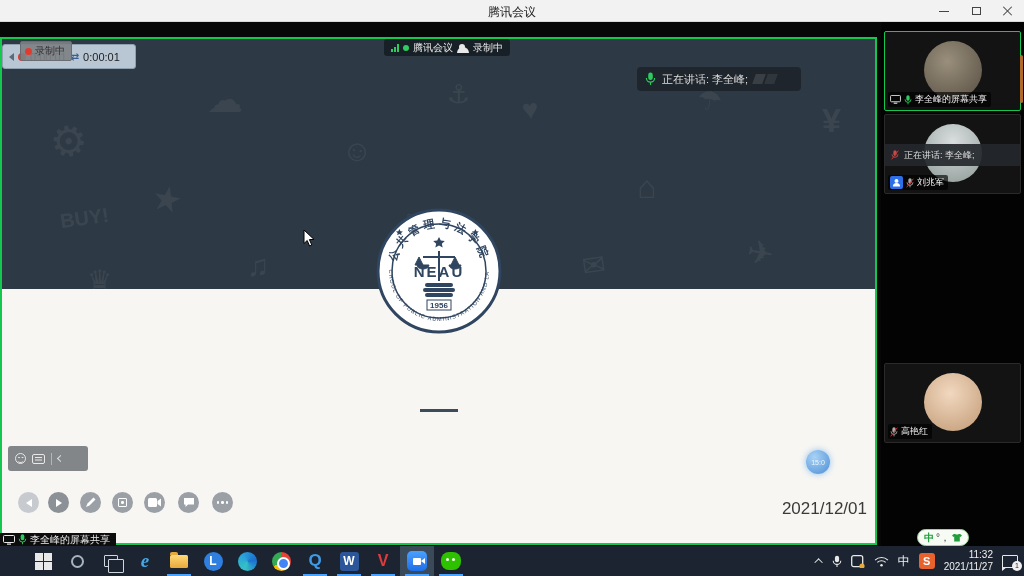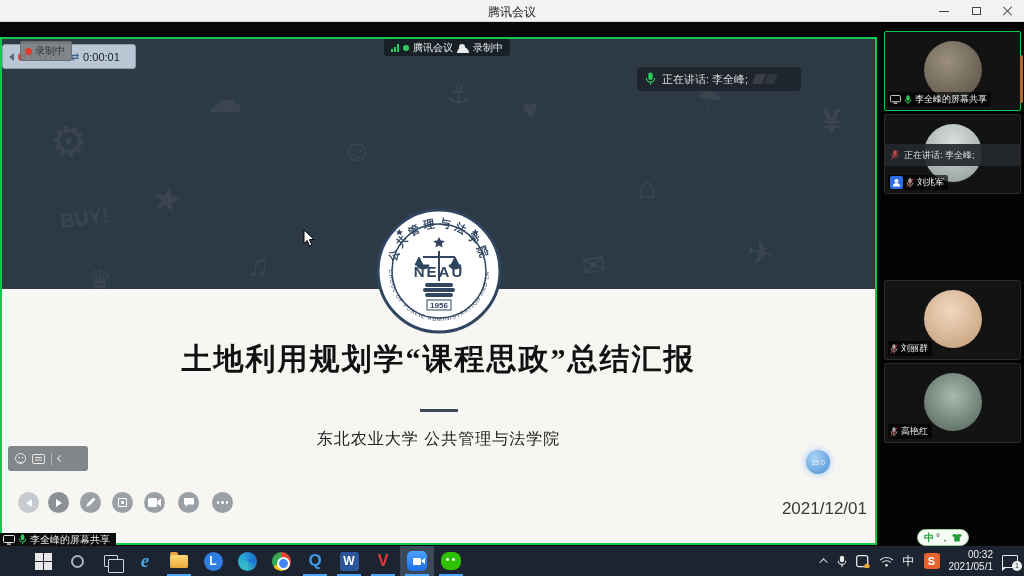--- a/index.html
+++ b/index.html
@@ -266,23 +266,21 @@
       <rect x="50" y="76" width="28" height="4" rx="2"></rect>
       <rect x="48" y="81" width="32" height="4" rx="2"></rect>
       <rect x="50" y="86" width="28" height="4" rx="2"></rect>
     </g>
     <g>
       <rect x="52" y="93" width="24" height="10" fill="none" stroke="#2f4560" stroke-width="1"></rect>
       <text x="64" y="101" text-anchor="middle" font-size="8" font-weight="bold" fill="#2f4560">1956</text>
     </g>
   </svg>
 
-  <div class="slide-title">土地利用规划学“课程思政”总结汇报</div>
   <div class="slide-divider"></div>
-  <div class="slide-org">东北农业大学  公共管理与法学院</div>
   <div class="slide-date">2021/12/01</div>
 </div>
 
 <div id="rec-widget">
   <span class="rec-caret"></span>
   <span class="rec-dot"></span>
   <span>0:00:01</span>
   <span class="rec-pause">⇄</span>
   <span>0:00:01</span>
 </div>
@@ -414,32 +412,20 @@
         <rect x="3.5" y="0.5" width="5" height="8" rx="2.5" fill="#aaa"></rect>
           <path d="M1.5 6.5a4.5 4.5 0 0 0 9 0" fill="none" stroke="#aaa" stroke-width="1.3"></path>
           <line x1="6" y1="11" x2="6" y2="14" stroke="#aaa" stroke-width="1.3"></line>
           <line x1="1" y1="14" x2="11" y2="1" stroke="#d33" stroke-width="1.4"></line>
       </svg>
       <span>刘兆军</span>
     </div>
   </div>
 
 
-  <div class="thumb" style="top:258px;">
-    <div class="avatar"></div>
-    <div class="name-tag">
-      <svg width="8" height="10" viewBox="0 0 12 15">
-        <rect x="3.5" y="0.5" width="5" height="8" rx="2.5" fill="#aaa"></rect>
-          <path d="M1.5 6.5a4.5 4.5 0 0 0 9 0" fill="none" stroke="#aaa" stroke-width="1.3"></path>
-          <line x1="6" y1="11" x2="6" y2="14" stroke="#aaa" stroke-width="1.3"></line>
-          <line x1="1" y1="14" x2="11" y2="1" stroke="#d33" stroke-width="1.4"></line>
-      </svg>
-      <span>刘丽群</span>
-    </div>
-  </div>
 
   <div class="thumb" style="top:341px;">
     <div class="avatar"></div>
     <div class="name-tag">
       <svg width="8" height="10" viewBox="0 0 12 15">
         <rect x="3.5" y="0.5" width="5" height="8" rx="2.5" fill="#aaa"></rect>
           <path d="M1.5 6.5a4.5 4.5 0 0 0 9 0" fill="none" stroke="#aaa" stroke-width="1.3"></path>
           <line x1="6" y1="11" x2="6" y2="14" stroke="#aaa" stroke-width="1.3"></line>
           <line x1="1" y1="14" x2="11" y2="1" stroke="#d33" stroke-width="1.4"></line>
       </svg>
@@ -513,22 +499,22 @@
         <circle cx="11" cy="11" r="2.6" fill="#e8a93c"></circle>
     </svg>
     <svg width="15" height="11" viewBox="0 0 16 12">
       <path d="M1 4.5 a10 10 0 0 1 14 0" fill="none" stroke="#e8e8e8" stroke-width="1.3"></path>
       <path d="M3.5 7 a6.5 6.5 0 0 1 9 0" fill="none" stroke="#e8e8e8" stroke-width="1.3"></path>
       <circle cx="8" cy="10" r="1.4" fill="#e8e8e8"></circle>
     </svg>
     <span class="tray-ime">中</span>
     <span class="t-sogou">S</span>
     <div id="tray-clock">
-      <div>00:32</div>
-      <div>2021/05/1</div>
+      <div>11:32</div>
+      <div>2021/11/27</div>
     </div>
     <span class="t-notif">
       <span class="notif-badge">1</span>
     </span>
   </div>
 </div>
 
 <div id="sogou-pill">
   <span class="cn">中</span>
   <span class="pu">°，</span>

